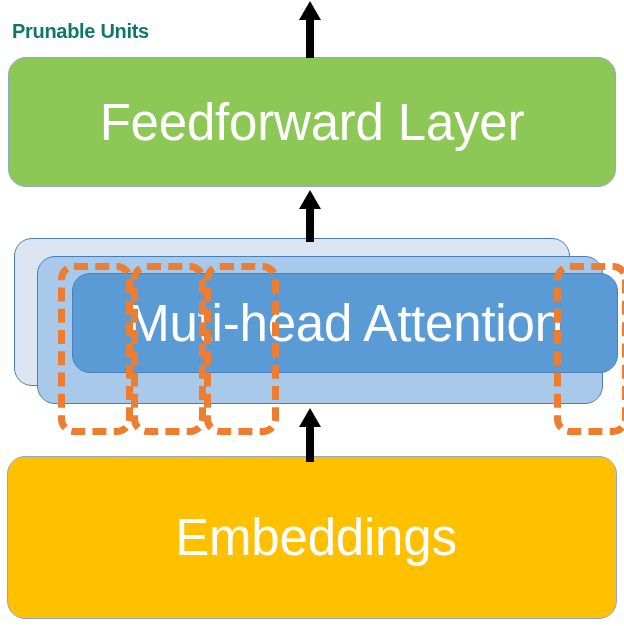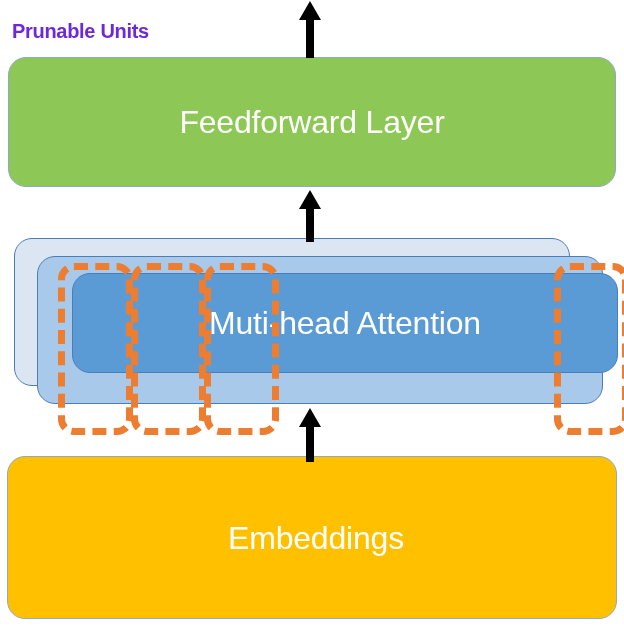--- a/index.html
+++ b/index.html
@@ -19,39 +19,39 @@
   }
 
   
   .caption {
     position: absolute;
     left: 12px;
     top: 20px;
     font-family: "Liberation Sans", sans-serif;
     font-size: 20px;
     font-weight: bold;
-    color: #6d28d9;
+    color: #0f766e;
     letter-spacing: -0.3px;
     white-space: nowrap;
     z-index: 40;
   }
 
   
   .block {
     position: absolute;
     box-sizing: border-box;
     border-radius: 18px;
     display: flex;
     align-items: center;
     justify-content: center;
   }
   .block-label {
     font-family: "Liberation Sans", sans-serif;
     color: #ffffff;
-    font-size: 32px;
+    font-size: 51px;
     font-weight: 400;
     letter-spacing: -0.2px;
     line-height: 1;
     white-space: nowrap;
   }
 
   
   .ff {
     left: 8px;
     top: 57px;

